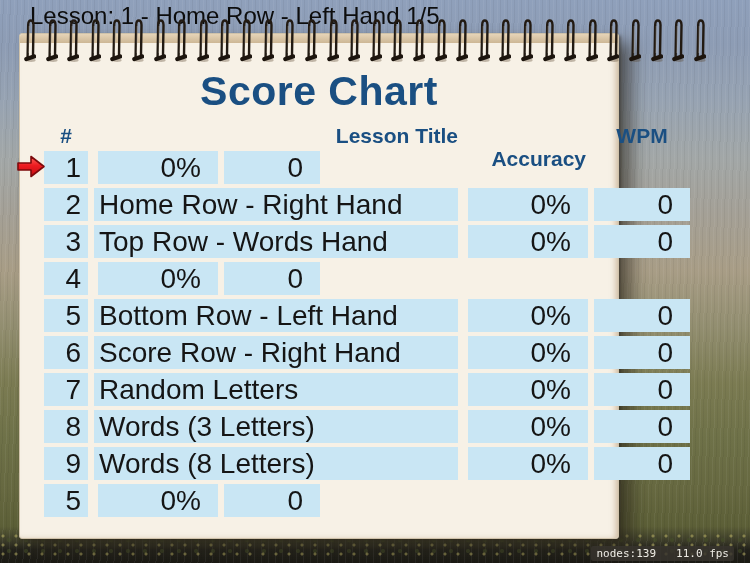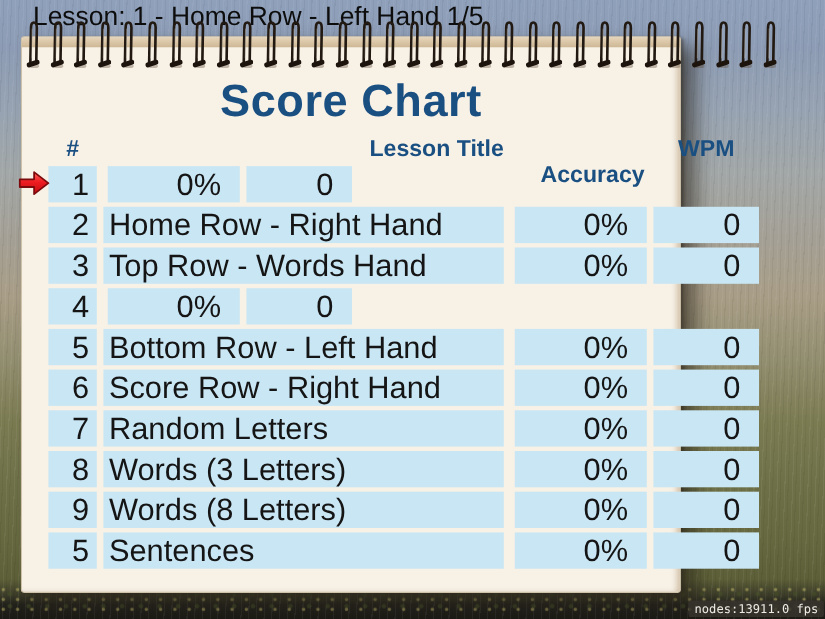--- a/index.html
+++ b/index.html
@@ -62,24 +62,24 @@
   .c-title{width:364px;margin-left:6px;padding-left:5px;white-space:nowrap;overflow:hidden;}
   .c-acc{width:120px;margin-left:10px;text-align:right;padding-right:17px;}
   .c-wpm{width:96px;margin-left:6px;text-align:right;padding-right:17px;}
   .sel-arrow{position:absolute;left:-28px;top:2px;width:30px;height:27px;z-index:5;}
   .binding{
     position:absolute;left:24px;top:15px;width:682px;height:48px;z-index:4;
     display:flex;justify-content:space-between;pointer-events:none;
   }
   .coil{width:12px;height:48px;flex:0 0 auto;}
   .status-badge{
-    position:absolute;right:1px;top:546px;z-index:6;
+    position:absolute;right:16px;top:546px;z-index:6;
     background:rgba(56,53,46,0.82);border-radius:2px;padding:1px 5px;
     font-family:"DejaVu Sans Mono",monospace;font-size:11px;color:#edebe4;
-    display:flex;gap:0;white-space:nowrap;
+    display:flex;gap:20px;white-space:nowrap;
   }
 </style>
 </head>
 <body>
 
 <div id="screen">
   <div class="bg-streaks"></div>
   <div class="bg-bottom"></div>
 
   <div class="app-title">Lesson: 1 - Home Row - Left Hand 1/5</div>
@@ -164,21 +164,20 @@
 
       <div class="row">
         <div class="cell c-num">9</div>
         <div class="cell c-title">Words (8 Letters)</div>
         <div class="cell c-acc">0%</div>
         <div class="cell c-wpm">0</div>
       </div>
 
       <div class="row">
         <div class="cell c-num">5</div>
-        <div class="cell c-title">Sentences</div>
         <div class="cell c-acc">0%</div>
         <div class="cell c-wpm">0</div>
       </div>
 
     </div>
   </div>
 
   <div class="binding">
     <svg class="coil" viewBox="0 0 12 48">
       <ellipse cx="7" cy="45.2" rx="4.6" ry="1.7" fill="rgba(90,70,45,0.35)"></ellipse>

